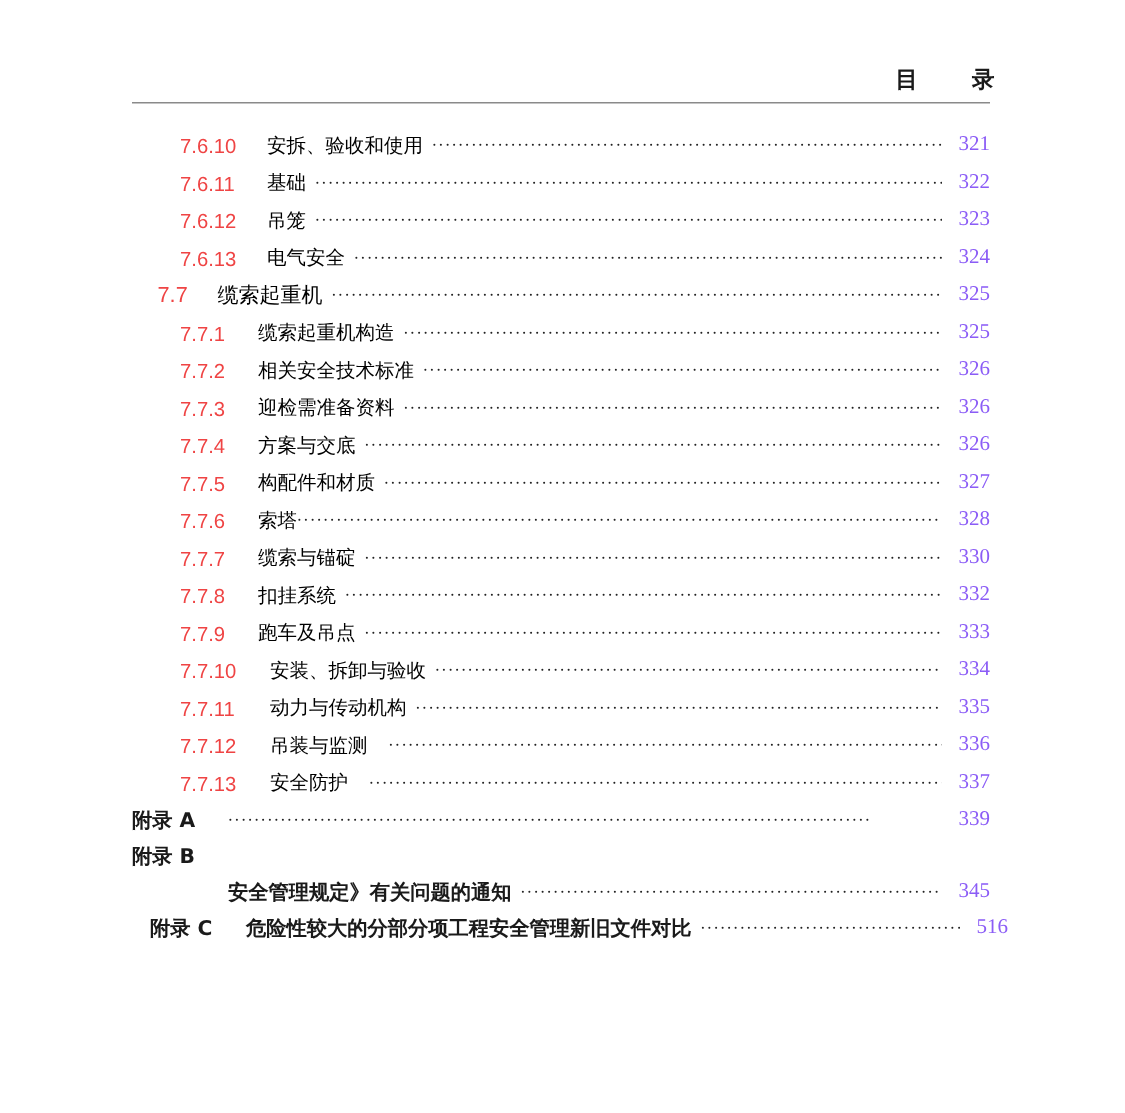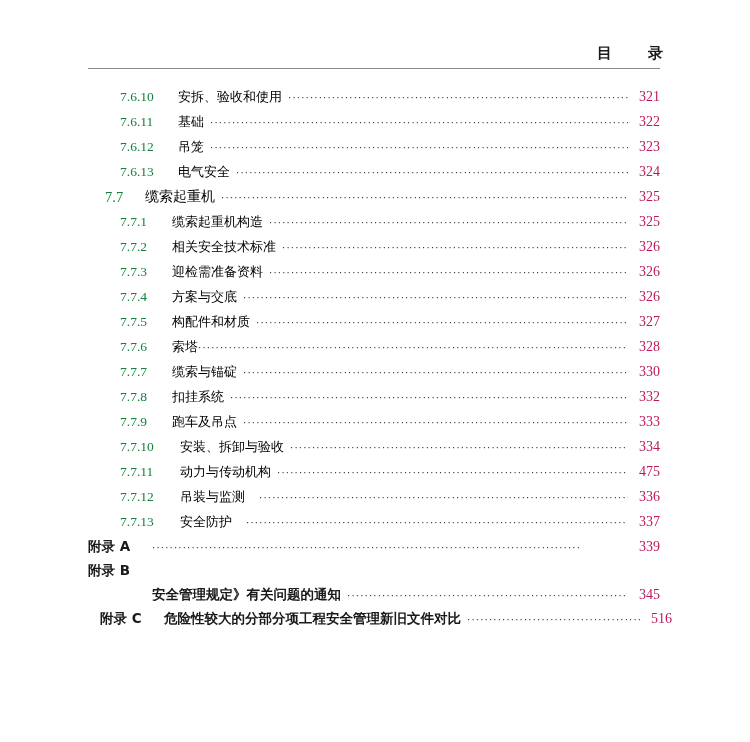--- a/index.html
+++ b/index.html
@@ -6,25 +6,25 @@
   body { width: 750px; height: 742px; position: relative; overflow: hidden;
          font-family: "DejaVu Serif", "Liberation Serif", serif; color: #1a1a1a; }
   .header-title { position: absolute; top: 44px; left: 597px; width: 66px;
                   font-family: "DejaVu Sans", sans-serif; font-weight: bold;
                   font-size: 15px; display: flex; justify-content: space-between; }
   .header-rule { position: absolute; top: 68px; left: 88px; width: 572px; height: 1px;
                  background: #8a8a8a; }
   .toc { position: absolute; top: 86px; left: 0; width: 750px; }
   .row { position: absolute; height: 22px; display: flex; align-items: center;
          font-size: 13.5px; white-space: nowrap; }
-  .num { font-family: Liberation Serif, serif; font-size: 13.5px; color: #15803d; }
+  .num { font-family: Liberation Sans, sans-serif; font-size: 13.5px; color: #ef4444; }
   .title { font-family: "DejaVu Sans", sans-serif; font-size: 13px; color: #000000; }
   .dots { flex: 1; overflow: hidden; color: #222; font-size: 10px; letter-spacing: 1.2px;
           margin: 0 6px; white-space: nowrap; align-self: center; }
-  .page { font-family: "Liberation Serif", "DejaVu Serif", serif; font-size: 14px; color: #be185d;
+  .page { font-family: "Liberation Serif", "DejaVu Serif", serif; font-size: 14px; color: #8b5cf6;
           width: 26px; text-align: right; }
   .appx-label { font-family: "DejaVu Sans", sans-serif; font-weight: bold; font-size: 13.5px; }
   .appx-title { font-family: "DejaVu Sans", sans-serif; font-weight: bold; font-size: 13.5px; }
 </style>
 </head>
 <body>
 
 <div class="header-title">
   <span>目</span>
   <span>录</span>
@@ -121,21 +121,21 @@
   <div class="row" style="top:350px;left:120px;width:540px;">
     <span class="num" style="width:60px;">7.7.10</span>
     <span class="title">安装、拆卸与验收</span>
     <span class="dots">··································································································</span>
     <span class="page">334</span>
   </div>
   <div class="row" style="top:375px;left:120px;width:540px;">
     <span class="num" style="width:60px;">7.7.11</span>
     <span class="title">动力与传动机构</span>
     <span class="dots">··································································································</span>
-    <span class="page">475</span>
+    <span class="page">335</span>
   </div>
   <div class="row" style="top:400px;left:120px;width:540px;">
     <span class="num" style="width:60px;">7.7.12</span>
     <span class="title">吊装与监测</span>
     <span class="dots" style="margin-left:14px;">··································································································</span>
     <span class="page">336</span>
   </div>
   <div class="row" style="top:425px;left:120px;width:540px;">
     <span class="num" style="width:60px;">7.7.13</span>
     <span class="title">安全防护</span>

